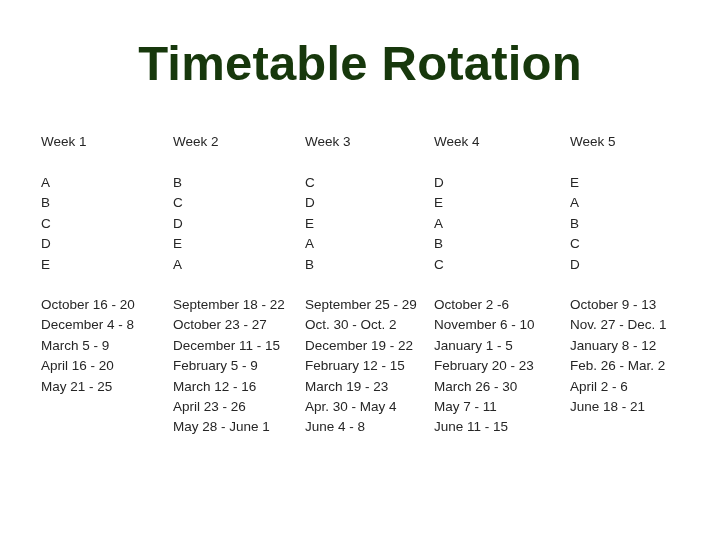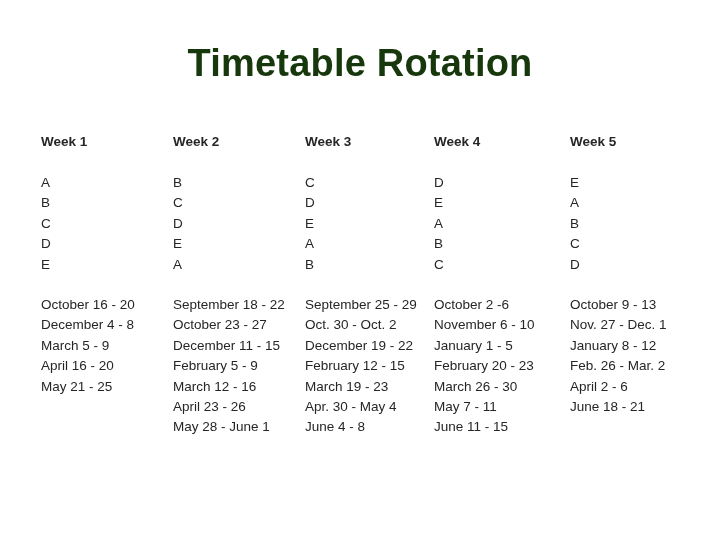--- a/index.html
+++ b/index.html
@@ -24,21 +24,21 @@
   }
 
   
   .title {
     position: absolute;
     left: 0;
     top: 40px;
     width: 720px;
     text-align: center;
     font-family: "Liberation Sans", sans-serif;
-    font-size: 38px;
+    font-size: 49px;
     font-weight: bold;
     letter-spacing: 0.2px;
     color: #17380c;
     line-height: 46px;
     white-space: nowrap;
   }
 
   
   .columns {
     position: absolute;
@@ -56,21 +56,21 @@
   .col-1 { left: 132px; }
   .col-2 { left: 264px; }
   .col-3 { left: 393px; }
   .col-4 { left: 529px; }
 
   .week-header {
     position: absolute;
     top: 0;
     left: 0;
     font-size: 13.5px;
-    font-weight: bold;
+    font-weight: normal;
     color: #262626;
     line-height: 18px;
     white-space: nowrap;
   }
 
   .letters {
     position: absolute;
     top: 40px;
     left: 0;
   }

